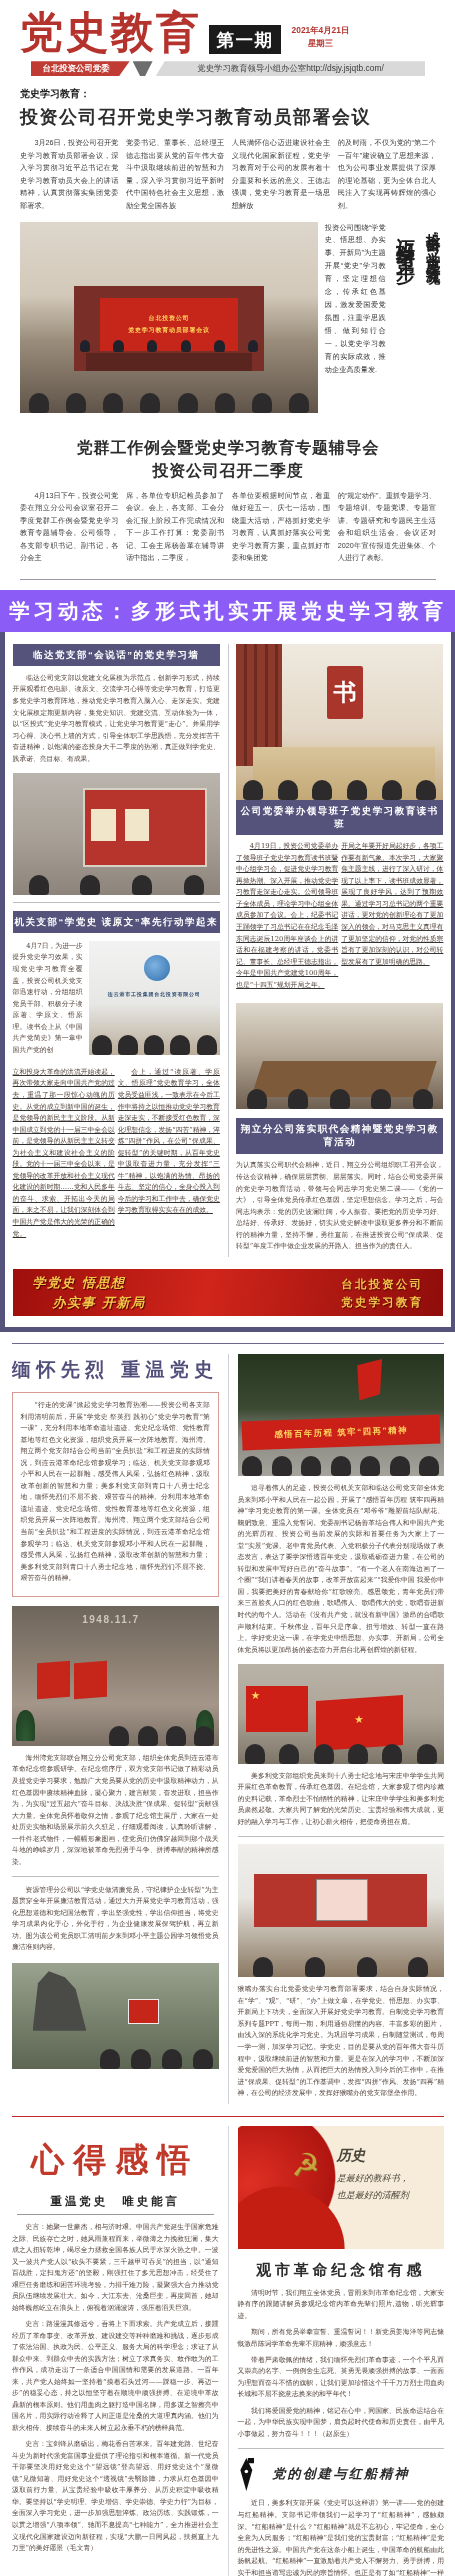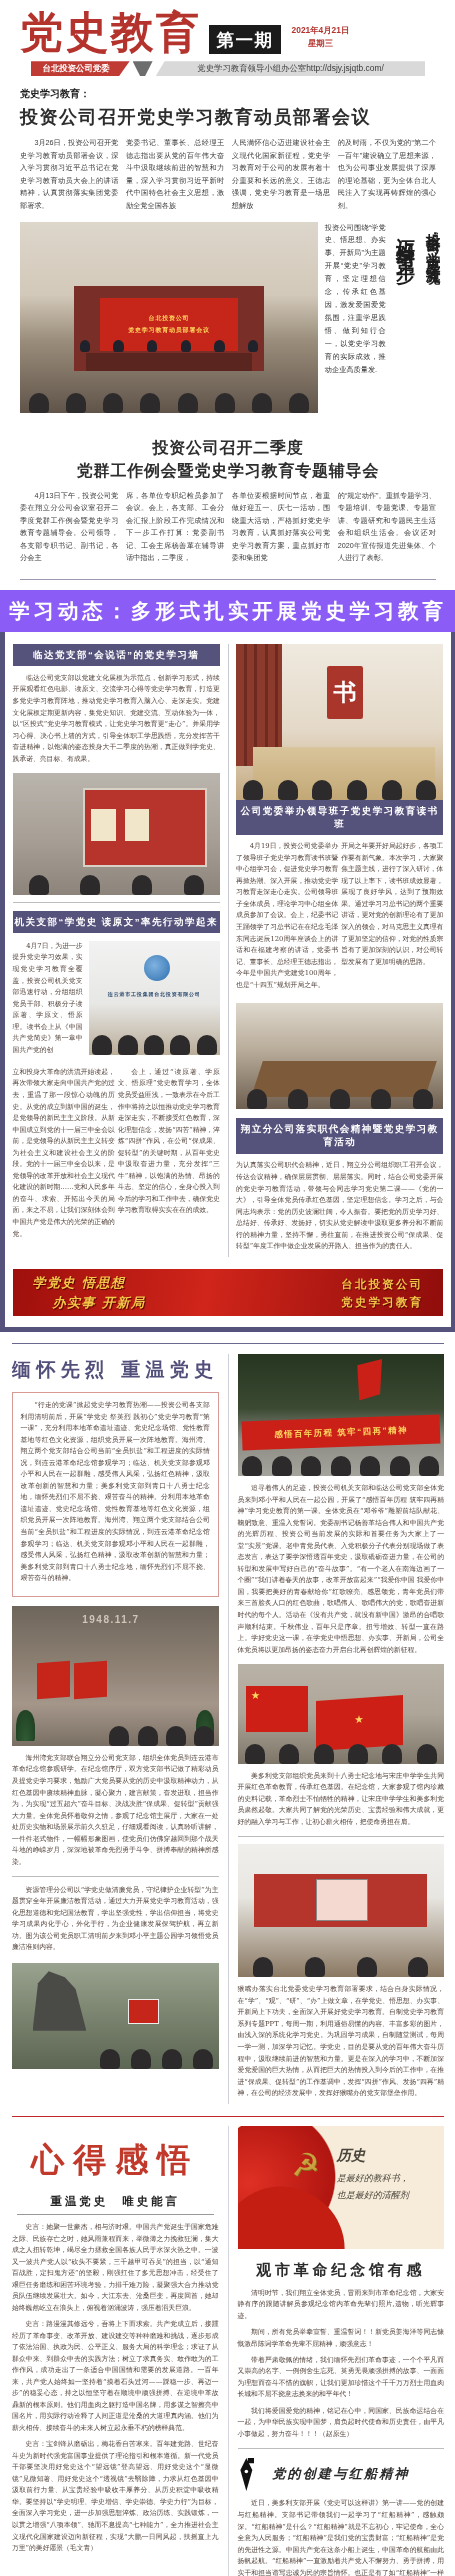--- a/index.html
+++ b/index.html
@@ -44,21 +44,21 @@
   .study-banner{margin-top:10.6px;background:#8b5cf6;color:#fff;font-size:20.5px;font-weight:900;letter-spacing:3.8px;text-align:center;padding:6.8px 0;}
   .study-wrap{border-left:5.3px solid #55527b;border-right:5.3px solid #55527b;border-bottom:5.3px solid #55527b;padding:12px 7.6px 10.6px 7.6px;}
   .study-cols{display:flex;}
   .s-left{width:50%;padding-right:7.6px;border-right:0.8px solid #c9c9d2;}
   .s-right{width:50%;padding-left:7.6px;}
   .pheader{background:#55527b;color:#fff;font-weight:bold;font-size:9.5px;text-align:center;letter-spacing:1.5px;padding:4.6px 1.5px;}
   .serif{font-family:"DejaVu Serif",serif;font-size:6.8px;line-height:1.7;color:#53433c;text-align:justify;}
   .serif p{margin:0 0 4.6px 0;text-indent:2em;}
   .body-block{margin-top:6.8px;}
   .thin-hr{border:none;border-top:0.8px solid #bdbdbd;margin:7.6px 0;}
-  .two-mini{display:flex;gap:3px;margin-top:6px;}
+  .two-mini{display:flex;gap:3px;margin-top:6px;text-decoration:underline;}
   .two-mini .serif-col{flex:1;}
   .jg-row{display:flex;gap:6px;margin-top:7.6px;}
   .jg-text{width:70px;flex:none;}
   
   .photo-wall{height:122px;margin-top:7.6px;background:linear-gradient(180deg,#b9b4ad 0%,#a79f95 55%,#8c837a 100%);}
   .wall-board{position:absolute;right:6%;top:12%;width:58%;height:62%;background:#b6342c;border:2.3px solid #d8d2c6;}
   .wall-paper{position:absolute;background:#f1e6c9;width:12%;height:26%;top:30%;}
   .photo-reading{height:156px;background:linear-gradient(180deg,#efe9df 0%,#e4d9c8 55%,#c4a87f 100%);}
   .shelf{position:absolute;left:0;top:0;width:22%;height:78%;background:repeating-linear-gradient(90deg,#8c3a2c 0 7.6px,#6e2a20 7.6px 10.6px);}
   .shu-box{position:absolute;left:44%;top:14%;width:17%;height:34%;background:#a9352b;color:#fff;font-family:"DejaVu Serif",serif;font-weight:bold;display:flex;align-items:center;justify-content:center;font-size:23px;border-radius:2.3px;}
@@ -179,22 +179,22 @@
       <div class="side-note">投资公司围绕“学党史、悟思想、办实事、开新局”为主题开展“党史”学习教育，坚定理想信念，传承红色基因，激发爱国爱党氛围，注重学思践悟、做到知行合一，以党史学习教育的实际成效，推动企业高质量发.</div>
       <div class="vheads">
         <div class="vh vh-sub">迈好学习第一步</div>
         <div class="vh vh-main">投资公司“学党史 铸党魂”</div>
       </div>
     </div>
   </section>
 
   <section>
     <h2 class="a2-title">
+      <span style="display:block">党群工作例会暨党史学习教育专题辅导会</span>
       <span style="display:block">投资公司召开二季度</span>
-      <span style="display:block">党群工作例会暨党史学习教育专题辅导会</span>
     </h2>
     <div class="cols4">
       <p class="indent">4月13日下午，投资公司党委在翔立分公司会议室召开二季度党群工作例会暨党史学习教育专题辅导会。公司领导，各支部专职书记、副书记，各分会主</p>
       <p>席，各单位专职纪检员参加了会议。会上，各支部、工会分会汇报上阶段工作完成情况和下一步工作打算：党委副书记、工会主席杨善革在辅导讲话中指出，二季度，</p>
       <p>各单位要根据时间节点，着重做好迎五一、庆七一活动，围绕重大活动，严格抓好党史学习教育，认真抓好落实公司党史学习教育方案，重点抓好市委和集团党</p>
       <p>的“规定动作”。重抓专题学习、专题培训、专题党课、专题宣讲、专题研究和专题民主生活会和组织生活会。会议还对2020年宣传报道先进集体、个人进行了表彰。</p>
     </div>
     <hr class="section-sep">
   </section>
 

